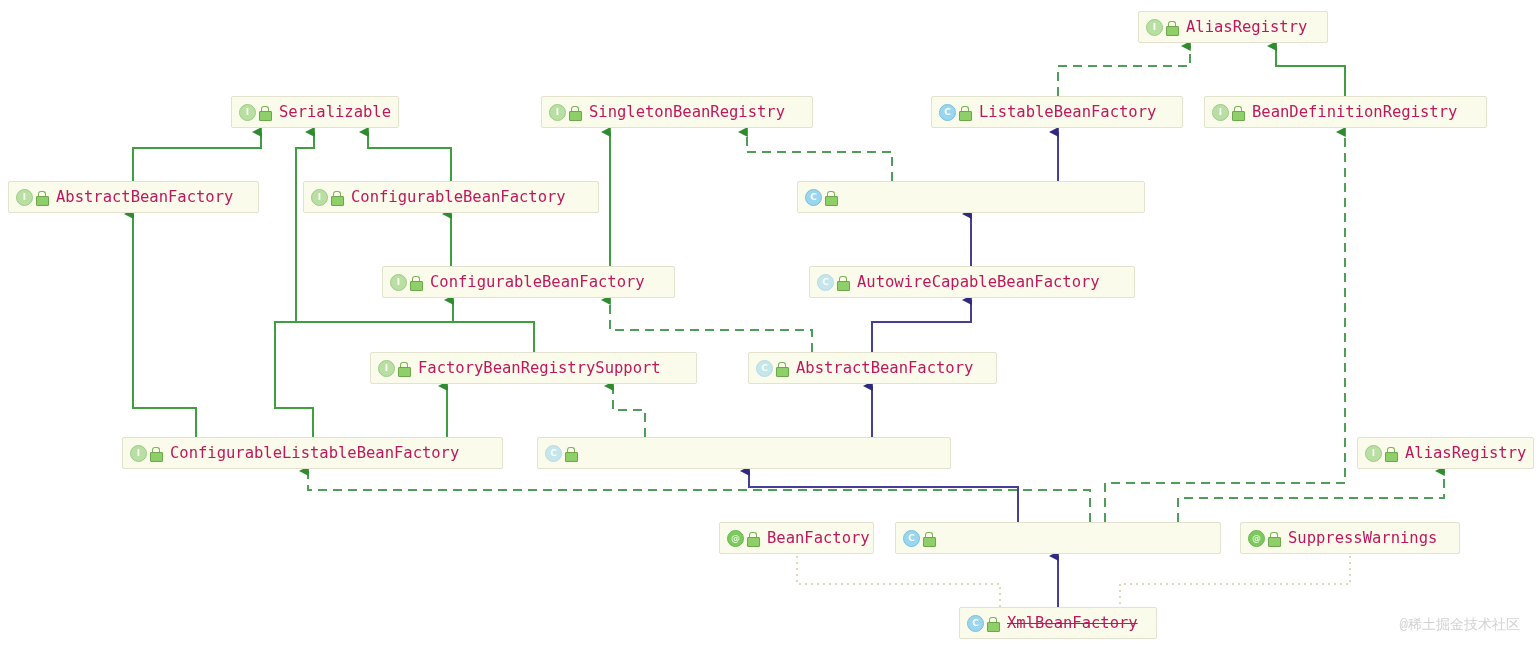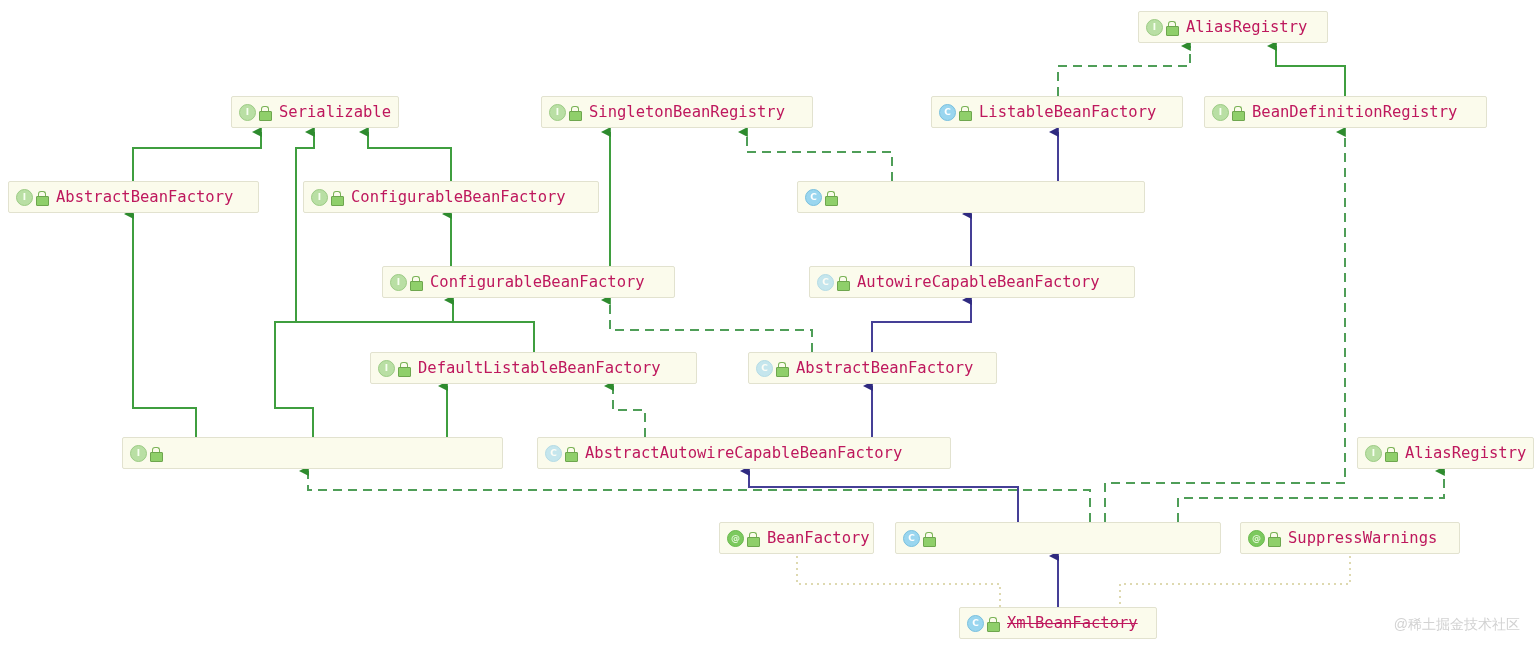--- a/index.html
+++ b/index.html
@@ -90,21 +90,21 @@
     letter-spacing: 0px;
   }
   .node .label.strike {
     text-decoration: line-through;
     text-decoration-thickness: 1px;
   }
   #watermark {
     position: absolute;
     right: 20px;
     bottom: 12px;
-    font-family: Liberation Sans, sans-serif;
+    font-family: Liberation Mono, monospace;
     font-size: 14px;
     color: #d2d2d2;
     z-index: 2;
     user-select: none;
   }
 </style>
 </head>
 <body>
 
 <div id="diagram">
@@ -251,41 +251,41 @@
           <span class="tok cls abs">C</span>
           <span class="lock"></span>
         </span>
         <span class="label">AutowireCapableBeanFactory</span>
       </div>
       <div class="node" style="left: 370px; top: 352px; width: 327px;">
         <span class="badges">
           <span class="tok iface">I</span>
           <span class="lock"></span>
         </span>
-        <span class="label">DefaultListableBeanFactory</span>
+        <span class="label">FactoryBeanRegistrySupport</span>
       </div>
       <div class="node" style="left: 748px; top: 352px; width: 249px;">
         <span class="badges">
           <span class="tok cls abs">C</span>
           <span class="lock"></span>
         </span>
         <span class="label">AbstractBeanFactory</span>
       </div>
       <div class="node" style="left: 122px; top: 437px; width: 381px;">
         <span class="badges">
           <span class="tok iface">I</span>
           <span class="lock"></span>
         </span>
+        <span class="label">ConfigurableListableBeanFactory</span>
       </div>
       <div class="node" style="left: 537px; top: 437px; width: 414px;">
         <span class="badges">
           <span class="tok cls abs">C</span>
           <span class="lock"></span>
         </span>
-        <span class="label">AbstractAutowireCapableBeanFactory</span>
       </div>
       <div class="node" style="left: 1357px; top: 437px; width: 177px;">
         <span class="badges">
           <span class="tok iface">I</span>
           <span class="lock"></span>
         </span>
         <span class="label">AliasRegistry</span>
       </div>
       <div class="node" style="left: 719px; top: 522px; width: 155px;">
         <span class="badges">

